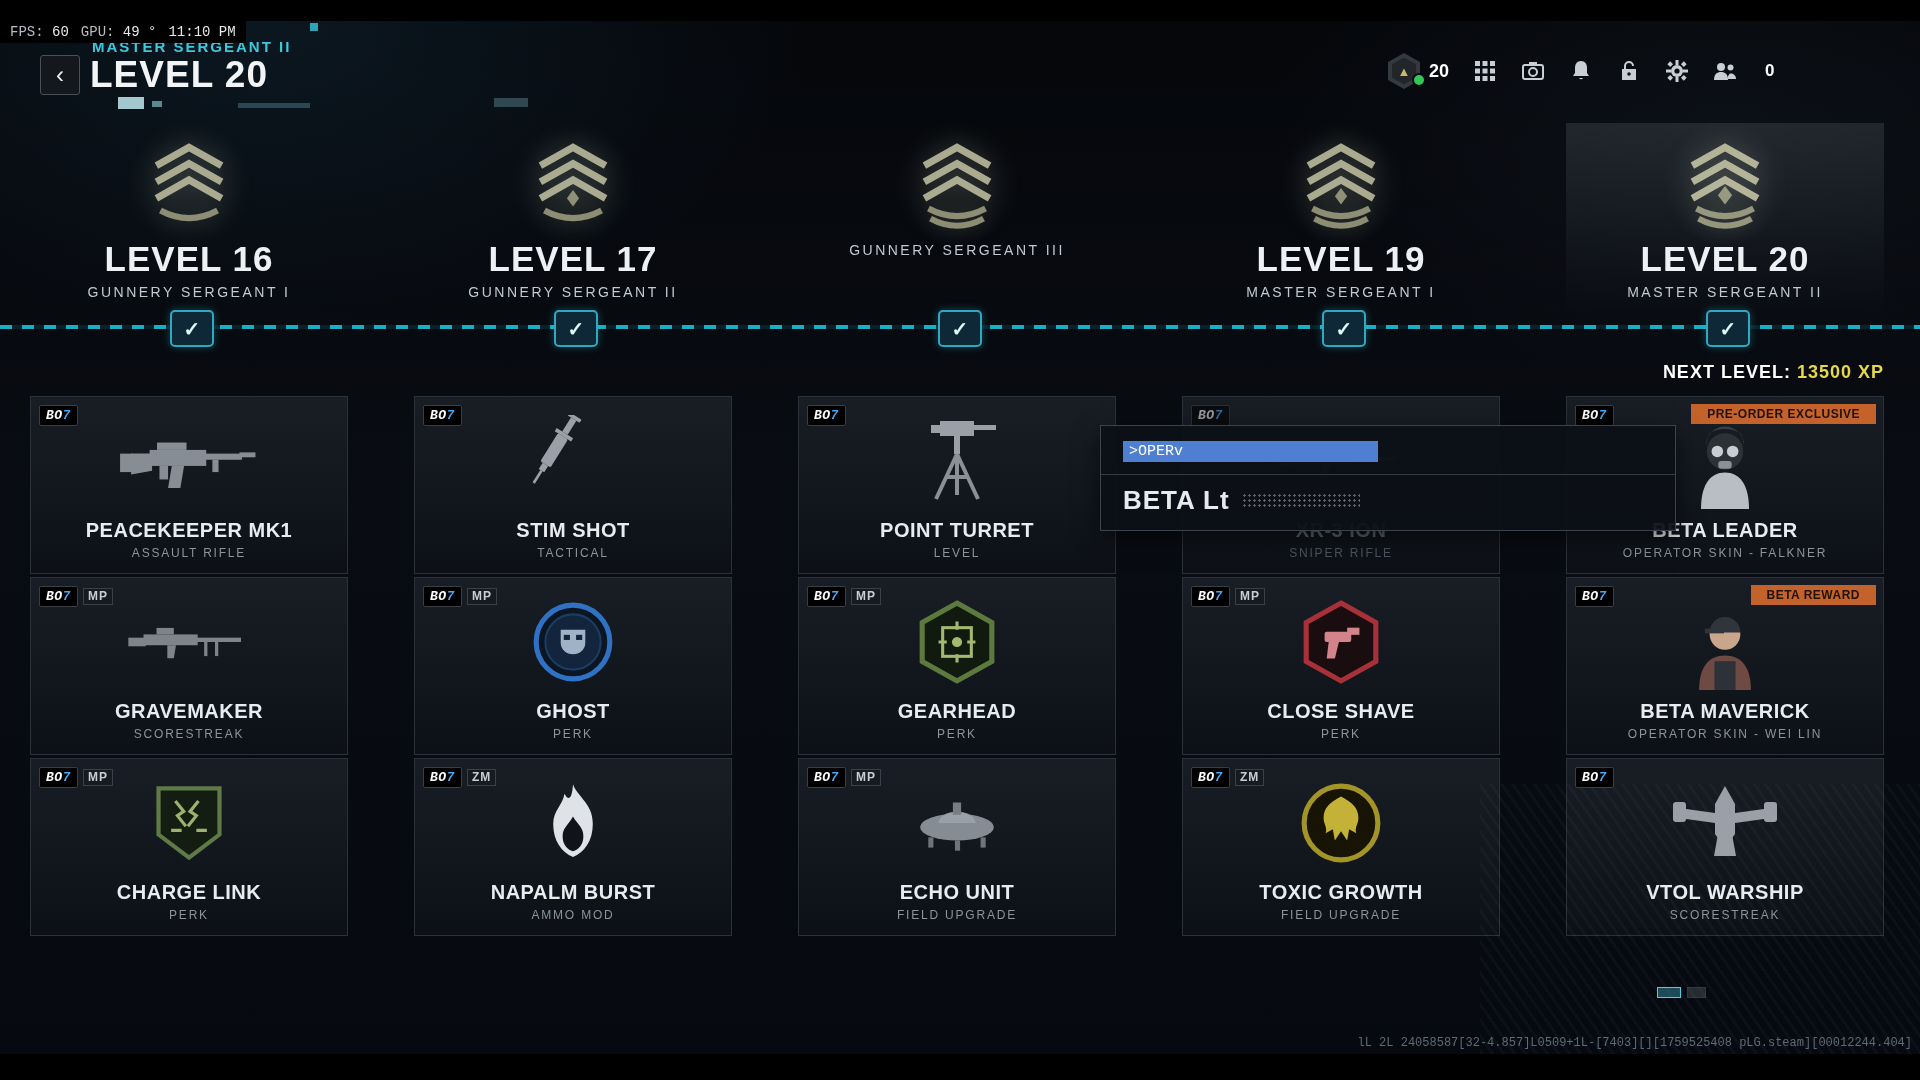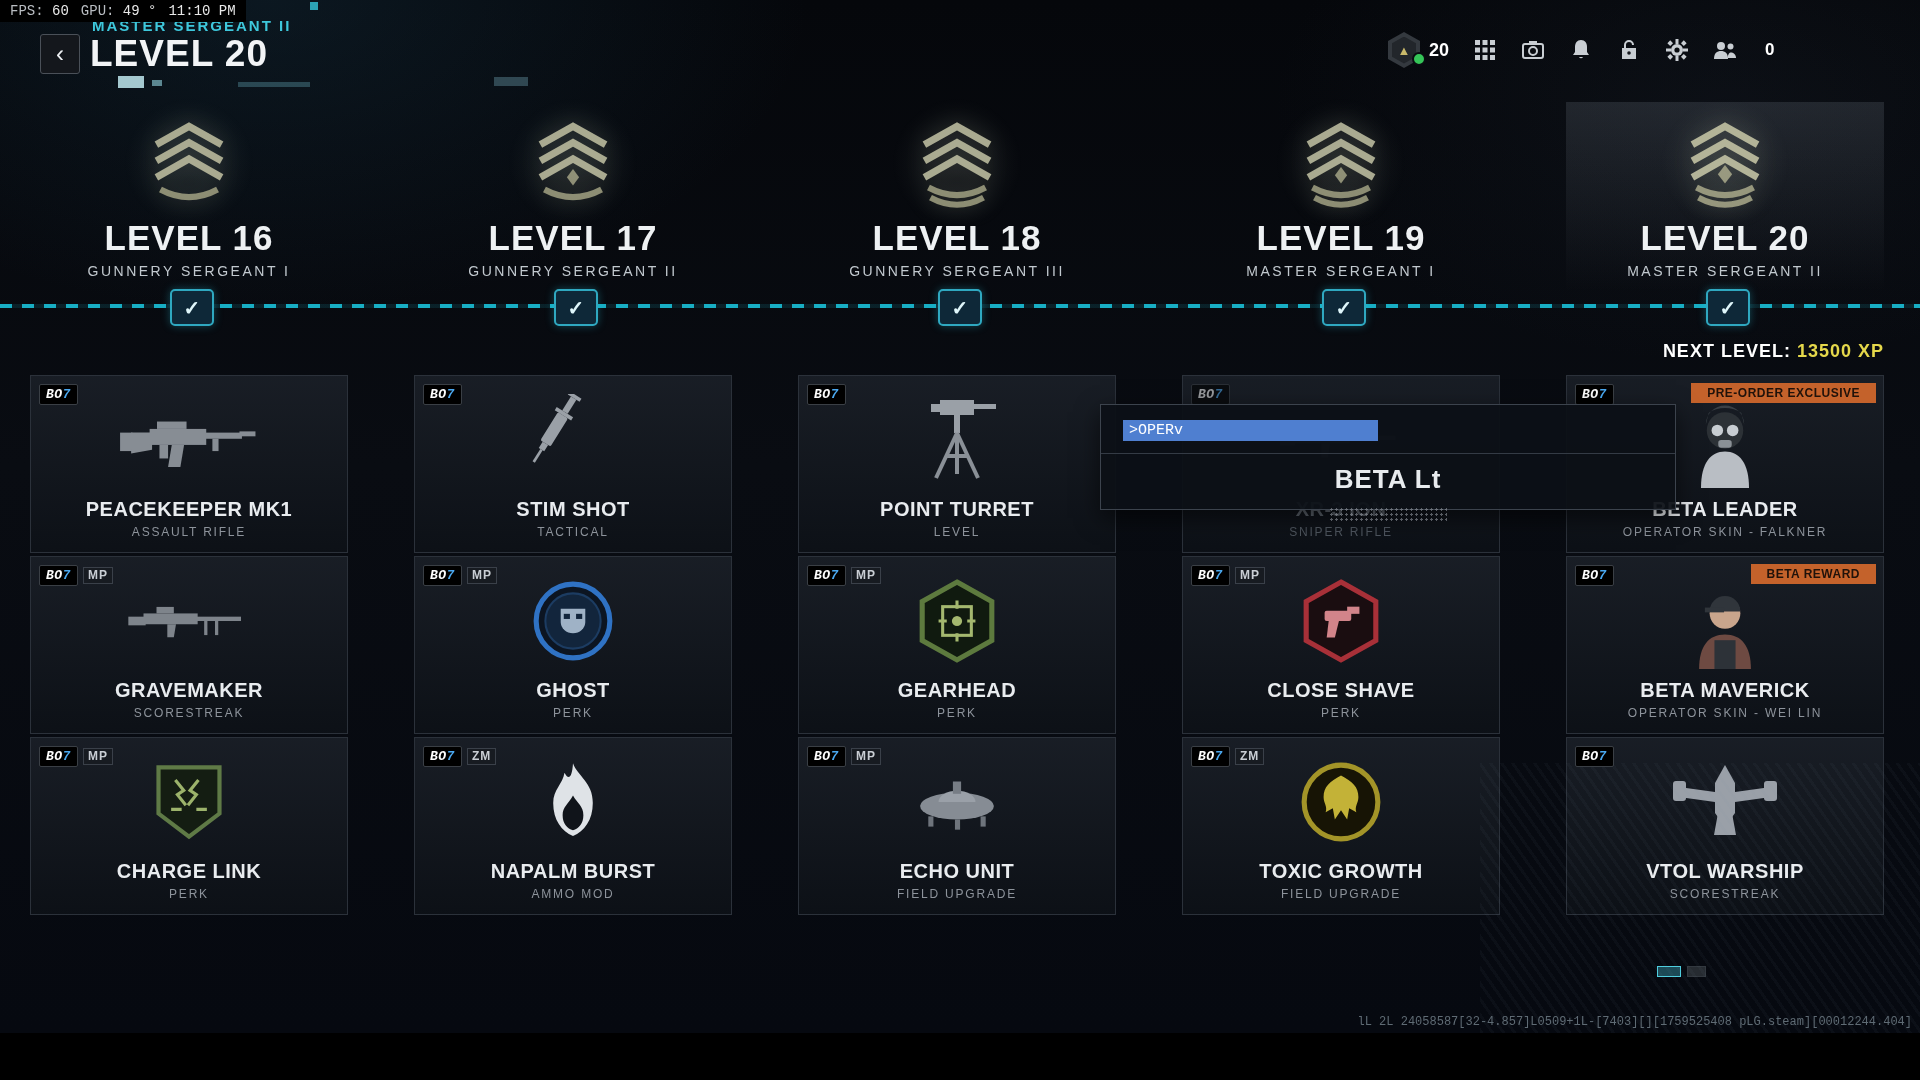--- a/index.html
+++ b/index.html
@@ -3,20 +3,21 @@
 <meta charset="utf-8">
 <style>
   html,body{margin:0;padding:0;background:#000;}
   .stage{
     position:relative;width:1920px;height:1033px;overflow:hidden;
     font-family:"Liberation Sans",sans-serif;color:#e8ebee;
     background:
       radial-gradient(900px 520px at 14% 0%, rgba(28,66,88,.28), transparent 60%),
       radial-gradient(700px 400px at 90% 10%, rgba(40,50,64,.18), transparent 65%),
       linear-gradient(180deg,#05070b,#090c12 45%,#060910);
+    margin-top: 21px;
   }
   
   .perf{position:absolute;left:0;top:0;background:#000;font-family:"Liberation Mono",monospace;
     font-size:14px;padding:3px 10px;display:flex;gap:12px;color:#e8e8e8;z-index:40;}
   .perf .lbl{color:#b9bdc2;}
   
   .back{position:absolute;left:40px;top:34px;width:38px;height:38px;background:#14171c;
     border:1px solid #4a5058;color:#eef1f4;font-size:24px;display:flex;align-items:center;
     justify-content:center;border-radius:3px;cursor:pointer;z-index:20;}
   .hdr-rank{position:absolute;left:92px;top:17px;font-size:15px;font-weight:700;color:#3ec8dc;letter-spacing:2px;z-index:20;}
@@ -73,21 +74,21 @@
   .dimmed .card-name{color:#5c636c;}
   .dimmed .card-type{color:#4e555e;}
   .dimmed .iconwrap{opacity:.3;}
   .dimmed .bo7{opacity:.55;}
   
   .tooltip{position:absolute;left:1100px;top:404px;width:576px;height:106px;box-sizing:border-box;
     background:rgba(12,16,22,.94);border:1px solid #3c434d;z-index:30;box-shadow:0 8px 22px rgba(0,0,0,.55);}
   .tt-top{padding:15px 22px 12px 22px;border-bottom:1px solid #343b45;}
   .tt-hl{display:inline-block;background:#4f7fd0;color:#fff;font-size:15px;
     font-family:"Liberation Mono",monospace;padding:2px 6px;width:255px;box-sizing:border-box;}
-  .tt-bottom{padding:10px 22px;display:flex;align-items:center;gap:12px;flex-direction:column;}
+  .tt-bottom{padding:10px 22px;display:flex;align-items:center;gap:12px;}
   .tt-line2{font-size:26px;font-weight:700;color:#e8ebee;letter-spacing:1px;}
   .tt-dots{width:118px;height:16px;opacity:.55;
     background-image:radial-gradient(#9aa0a8 1px, transparent 1.2px);background-size:5px 5px;}
   
   .page-dot{position:absolute;top:966px;height:9px;cursor:pointer;}
   .dot-active{left:1657px;width:22px;background:#1c4a56;border:1px solid #4ecfe0;}
   .dot-inactive{left:1687px;width:17px;background:#262b31;border:1px solid #32383f;}
   .footer-debug{position:absolute;right:8px;bottom:4px;font-family:"Liberation Mono",monospace;
     font-size:12px;color:#5f6b74;z-index:10;}
   .corner-tex{position:absolute;right:0;bottom:0;width:440px;height:270px;pointer-events:none;
@@ -223,21 +224,20 @@
             <path d="M20 34 L52 16 L84 34"></path>
             <path d="M20 50 L52 32 L84 50"></path>
             <path d="M20 66 L52 48 L84 66"></path>
           </g>
         <g stroke="#8a8a70" stroke-width="6" fill="none">
             <path d="M24 76 Q52 91 80 76"></path>
             <path d="M26 86 Q52 100 78 86"></path>
           </g>
       </svg>
     </div>
-    <div class="lvl-title">LEVEL 18</div>
     <div class="lvl-rank">GUNNERY SERGEANT III</div>
   </div>
   <div class="lvlhead cx4">
     <div class="insignia">
       <svg width="106" height="106" viewBox="0 0 104 104">
         <g stroke="#a8a88e" stroke-width="7" fill="none">
             <path d="M20 34 L52 16 L84 34"></path>
             <path d="M20 50 L52 32 L84 50"></path>
             <path d="M20 66 L52 48 L84 66"></path>
           </g>

